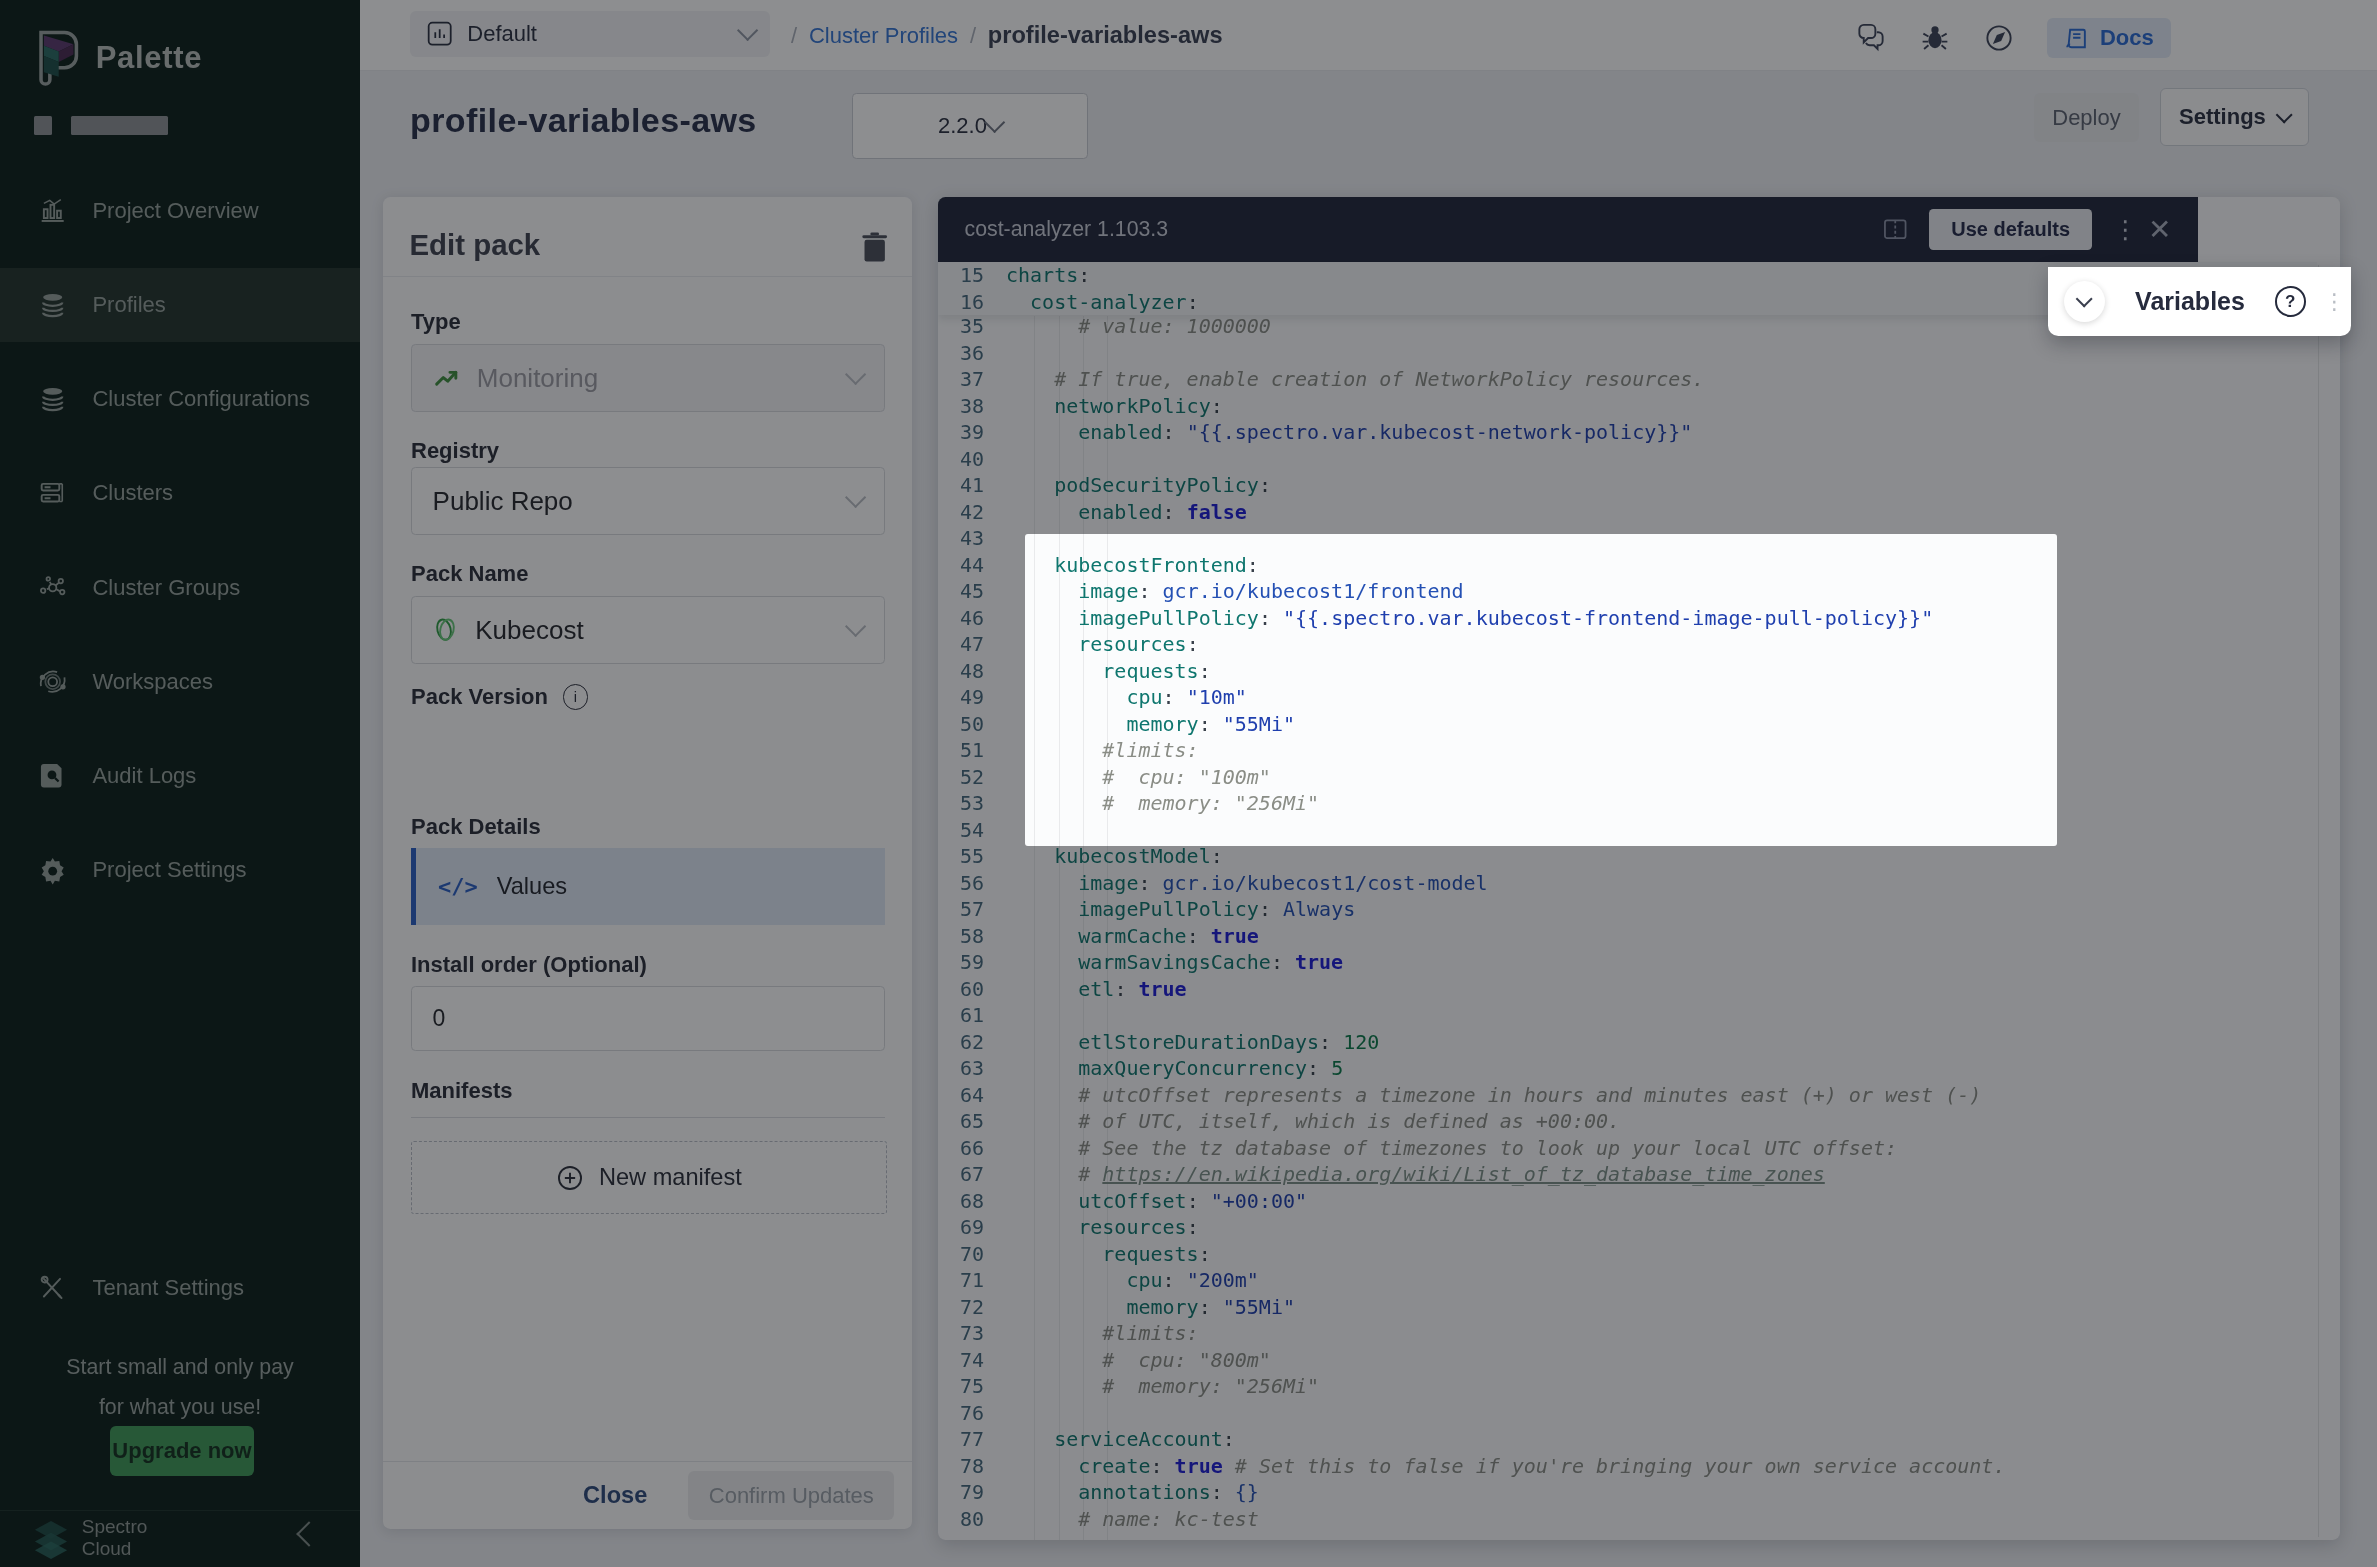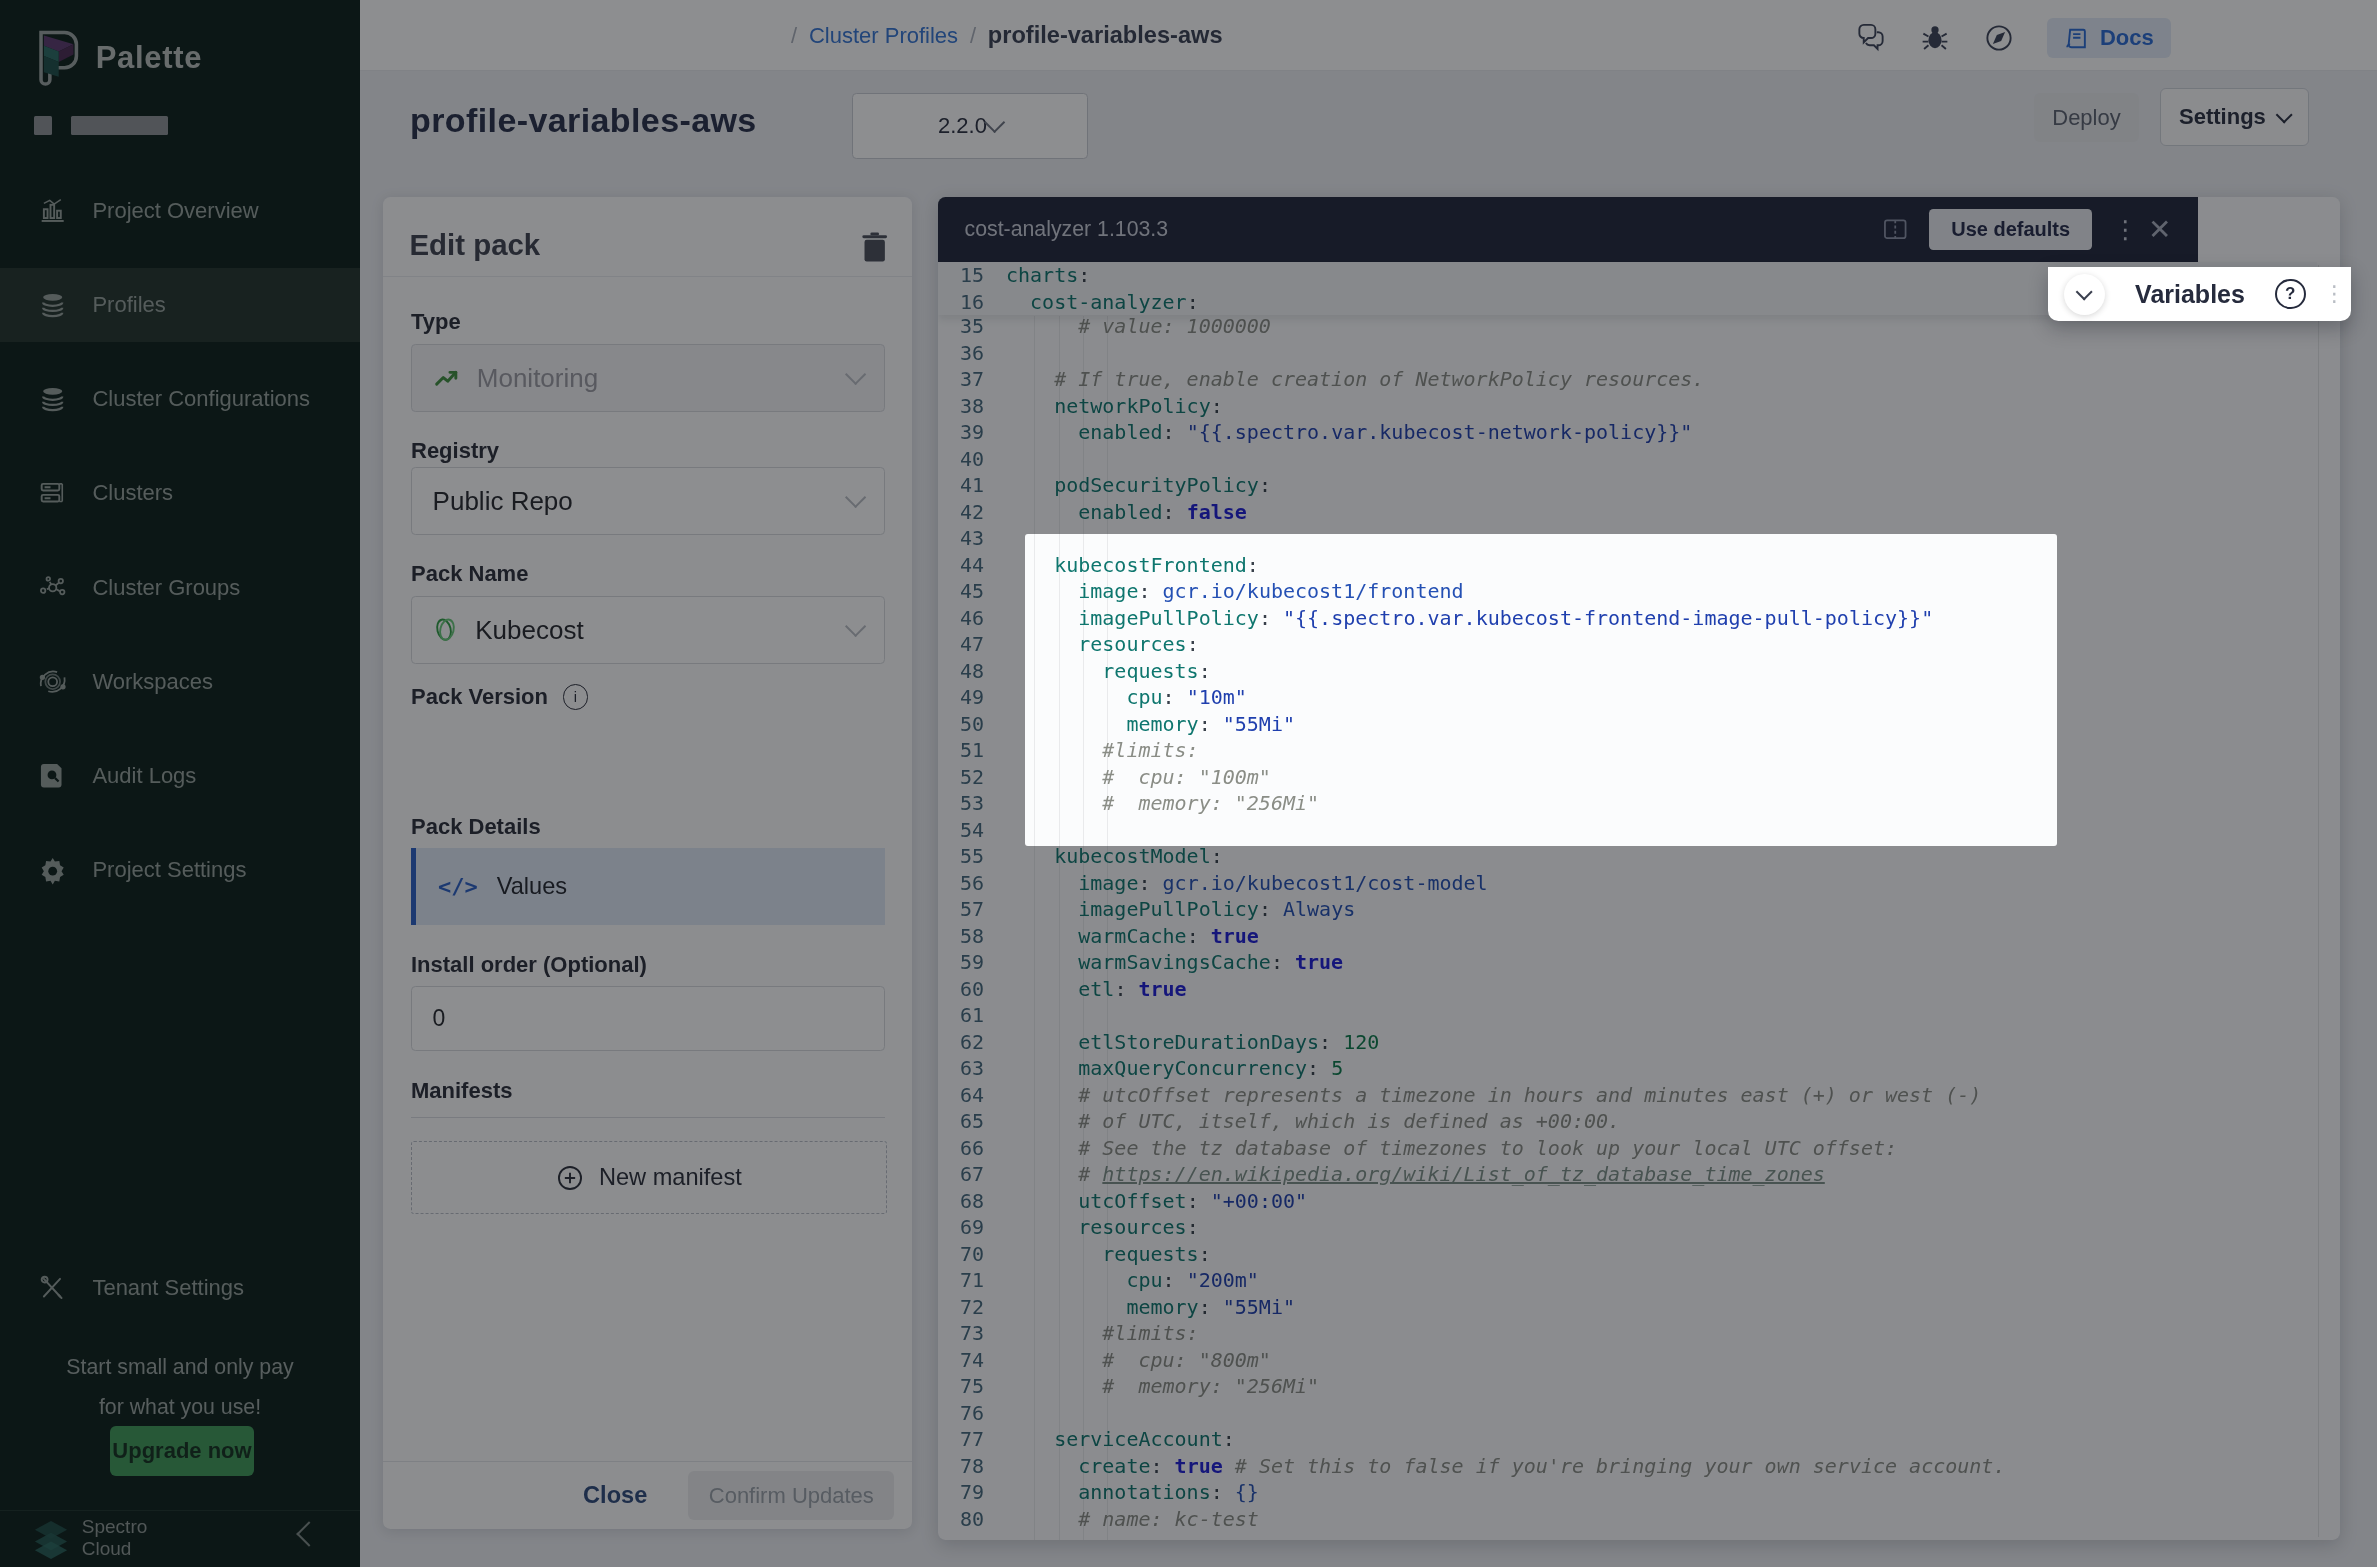--- a/index.html
+++ b/index.html
@@ -94,21 +94,21 @@
   #sticky{left:0;top:65px;width:1379px;height:53px;background:#f4f5f7;box-shadow:0 5.9px 7.4px rgba(30,35,50,.10);z-index:5;}
   .guide{position:absolute;width:0.7px;background:#e9eaec;top:119px;height:1391px;}
   #mini-div{left:1380px;top:68px;width:0.7px;height:1272px;background:#e2e4e7;}
   .tk-k{color:#0e766e;} .tk-p{color:#38404a;} .tk-s{color:#1f3fae;} .tk-v{color:#2450b4;}
   .tk-b{color:#1d1dd6;font-weight:bold;} .tk-n{color:#0b7a4b;}
   .tk-c{color:#8a8d86;font-style:italic;} .tk-cl{color:#7d9088;font-style:italic;text-decoration:underline;}
 
   
   #overlay-hole{left:1025px;top:534px;width:1032px;height:312px;border-radius:2.9px;
                 box-shadow:0 0 0 7360px rgba(13,15,19,0.47);z-index:40;}
-  #variables-card{left:2048px;top:267px;width:303px;height:54px;background:#fff;border-radius:0 0 10.3px 10.3px;
+  #variables-card{left:2048px;top:267px;width:303px;height:69px;background:#fff;border-radius:0 0 10.3px 10.3px;
                   box-shadow:0 7.4px 19px rgba(15,18,28,.28);z-index:50;display:flex;align-items:center;
                   gap:17.7px;padding:0 16px;box-sizing:border-box;}
   #var-chevbtn{width:41px;height:41px;border-radius:50%;background:#fff;box-shadow:0 1.5px 5.9px rgba(0,0,0,.16);
                display:flex;align-items:center;justify-content:center;}
   #var-chevbtn .chev{border-color:#3a3f4e;width:10.3px;height:10.3px;margin-top:-4.4px;}
   #var-label{font-size:25px;font-weight:600;color:#262b3d;flex:1;text-align:center;}
   #var-help{width:26.5px;height:26.5px;border:2.2px solid #262b3d;border-radius:50%;display:flex;align-items:center;
             justify-content:center;font-size:17px;font-weight:700;color:#262b3d;}
   #var-dots{color:#b9bdc4;font-size:22px;line-height:11.8px;width:11.8px;text-align:center;}
   svg{display:block;}
@@ -254,20 +254,30 @@
           <path d="M13 10 L24 16 L13 22 L2 16 Z" fill="#235a52" opacity=".9"></path>
           <path d="M13 16 L24 22 L13 28 L2 22 Z" fill="#2a6b62" opacity=".8"></path>
         </svg>
       </span>
       <span><span>Spectro</span><br><span>Cloud</span></span>
     </div>
     <div id="collapse" class="abs"></div>
   </div>
 
   <div id="topbar" class="abs">
+    <div id="project-switch" class="abs">
+      <span>
+        <svg width="29.4" height="29.4" viewBox="0 0 40 40" fill="none" stroke="#2b3040" stroke-width="2.4">
+          <rect x="5" y="5" width="30" height="30" rx="5"></rect>
+            <path d="M14 26 v-8 M20 26 v-12 M26 26 v-5"></path>
+        </svg>
+      </span>
+      <span class="pname">Default</span>
+      <span class="chev" style="margin-top:-5.9px"></span>
+    </div>
     <div id="crumbs" class="abs">
       <span class="sep">/</span>
       <span class="link">Cluster Profiles</span>
       <span class="sep">/</span>
       <span class="cur">profile-variables-aws</span>
     </div>
     <div class="abs" style="left:1495px;top:17.7px;display:flex;gap:32px;align-items:center;">
       <span class="tbicon">
         <svg width="32" height="32" viewBox="0 0 44 44" fill="none" stroke="#3c4358" stroke-width="2.6">
           <path d="M6 10 a6 6 0 0 1 6-6 h10 a6 6 0 0 1 6 6 v6 a6 6 0 0 1 -6 6 h-4 l-6 6 v-6 h-0 a6 6 0 0 1 -6-6 z"></path>

